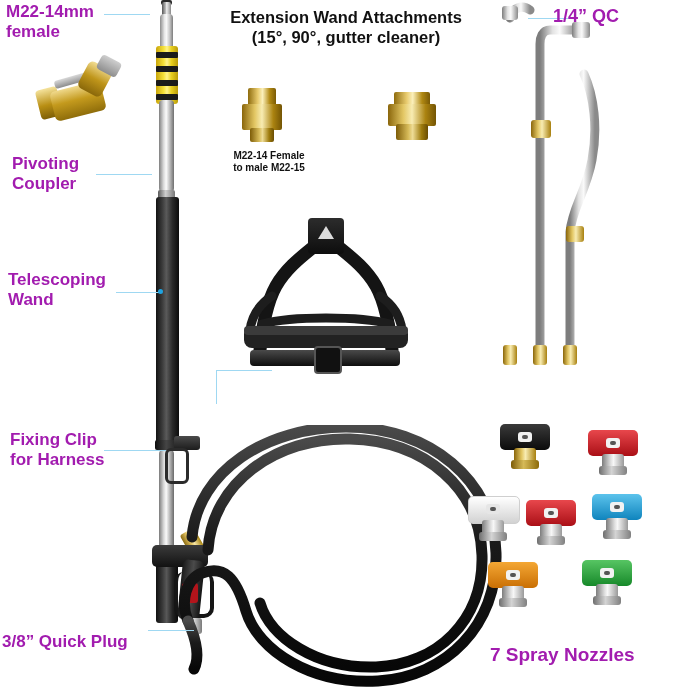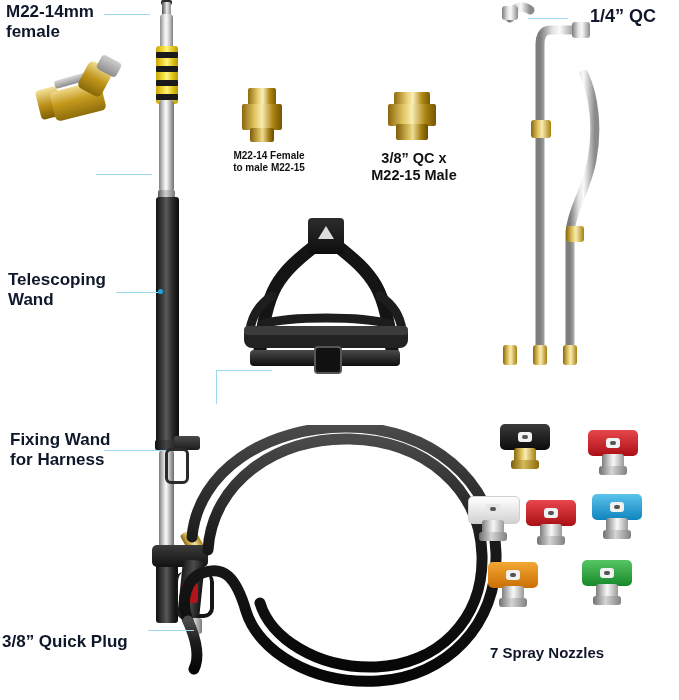--- a/index.html
+++ b/index.html
@@ -10,21 +10,21 @@
   #root {
     position: relative;
     width: 679px;
     height: 700px;
     background: #ffffff;
     font-family: "Liberation Sans", sans-serif;
     overflow: hidden;
   }
   .lbl {
     position: absolute;
-    color: #0f172a;
+    color: #a21caf;
     font-weight: bold;
     line-height: 1.15;
     white-space: pre-line;
   }
   .blk {
     position: absolute;
     color: #111111;
     font-weight: bold;
     line-height: 1.2;
     white-space: pre-line;
@@ -430,34 +430,36 @@
   <div class="dot" style="left:158px; top:289px;"></div>
   <div class="leader h" style="left:104px; top:450px; width:62px;"></div>
   <div class="leader h" style="left:148px; top:630px; width:46px;"></div>
   <div class="leader v" style="left:216px; top:370px; height:34px;"></div>
   <div class="leader h" style="left:216px; top:370px; width:56px;"></div>
   <div class="leader h" style="left:528px; top:18px; width:40px;"></div>
 
   <div class="lbl" style="left:6px; top:2px; font-size:17px;">M22-14mm
 female</div>
 
+  <div class="lbl" style="left:12px; top:154px; font-size:17px;">Pivoting
+Coupler</div>
 
   <div class="lbl" style="left:8px; top:270px; font-size:17px;">Telescoping
 Wand</div>
 
-  <div class="lbl" style="left:10px; top:430px; font-size:17px;">Fixing Wand
+  <div class="lbl" style="left:10px; top:430px; font-size:17px;">Fixing Clip
 for Harness</div>
 
   <div class="lbl" style="left:2px; top:632px; font-size:17px;">3/8”  Quick Plug</div>
 
 
-  <div class="lbl" style="left:590px; top:6px; font-size:18px;">1/4”  QC</div>
-
-  <div class="lbl" style="left:490px; top:644px; font-size:15px;">7 Spray Nozzles</div>
-
+  <div class="lbl" style="left:553px; top:6px; font-size:18px;">1/4”  QC</div>
+
+  <div class="lbl" style="left:490px; top:644px; font-size:19px;">7 Spray Nozzles</div>
+
+  <div class="blk" style="left:200px; top:8px; width:292px; font-size:16.5px;">Extension Wand Attachments
+(15°,  90°,  gutter cleaner)</div>
 
   <div class="blk" style="left:198px; top:150px; width:142px; font-size:10px;">M22-14 Female
 to male M22-15</div>
 
-  <div class="blk" style="left:348px; top:150px; width:132px; font-size:14.5px;">3/8”  QC x
-M22-15 Male</div>
 
 </div>
 
 </body></html>

